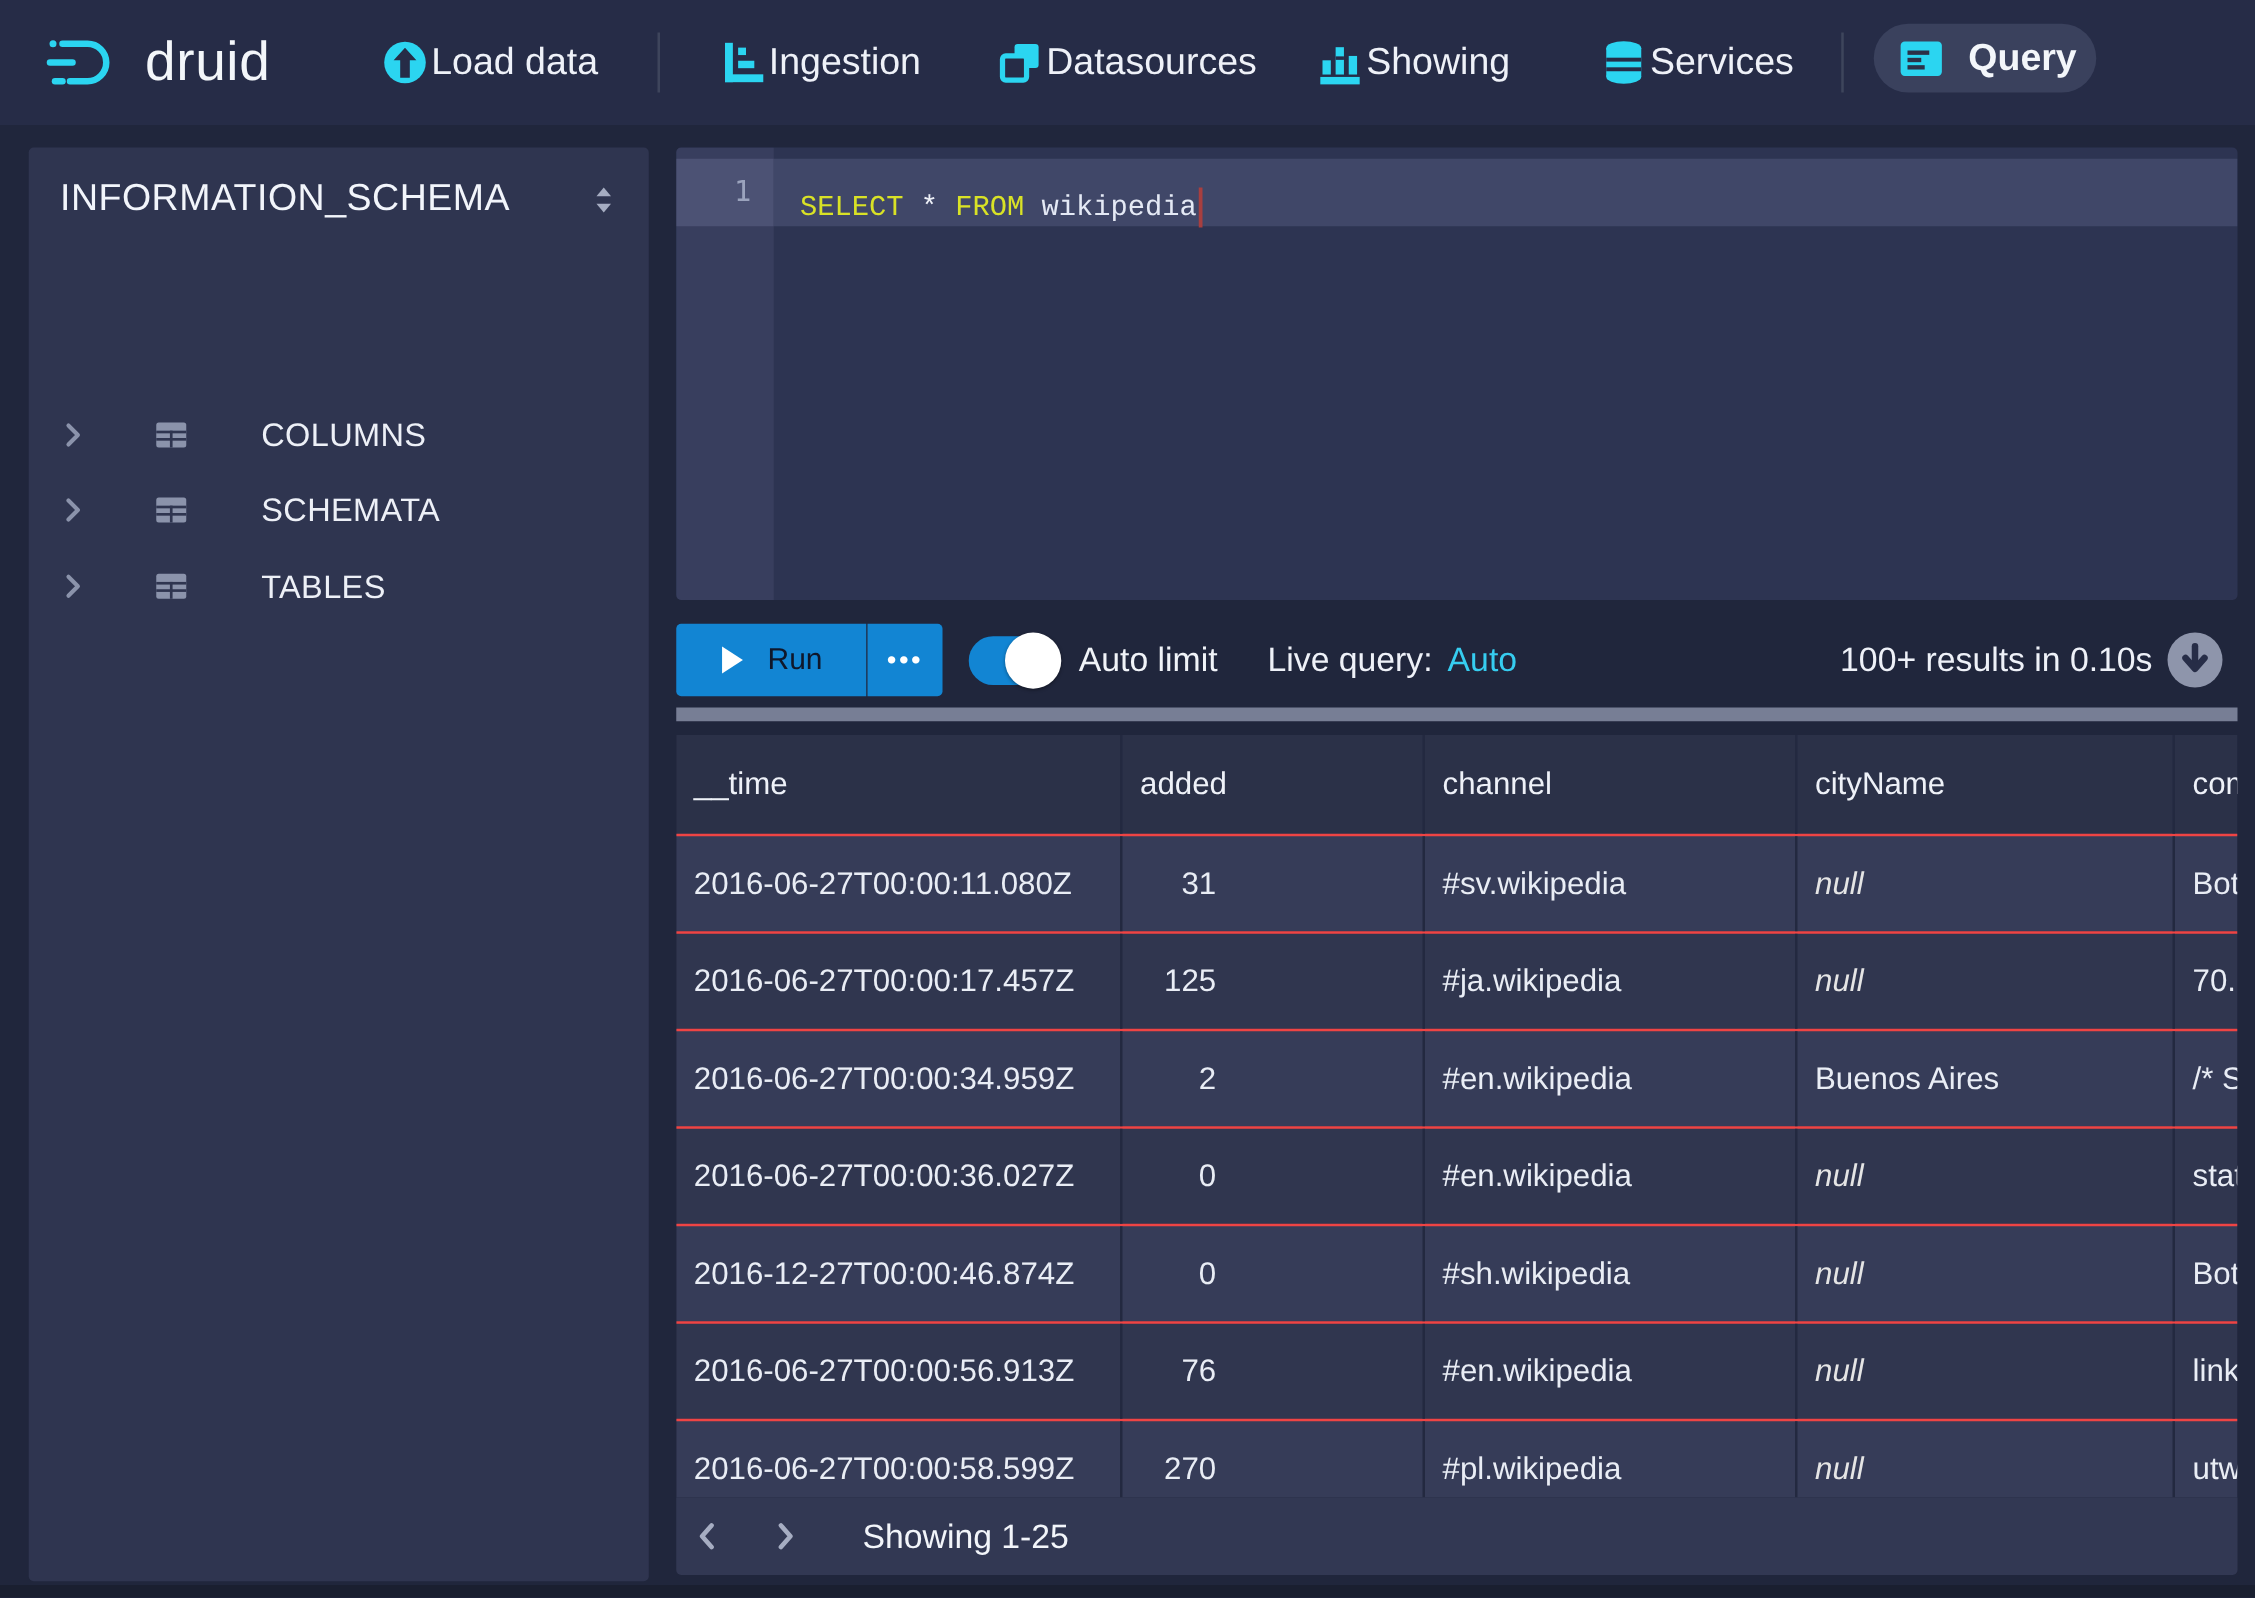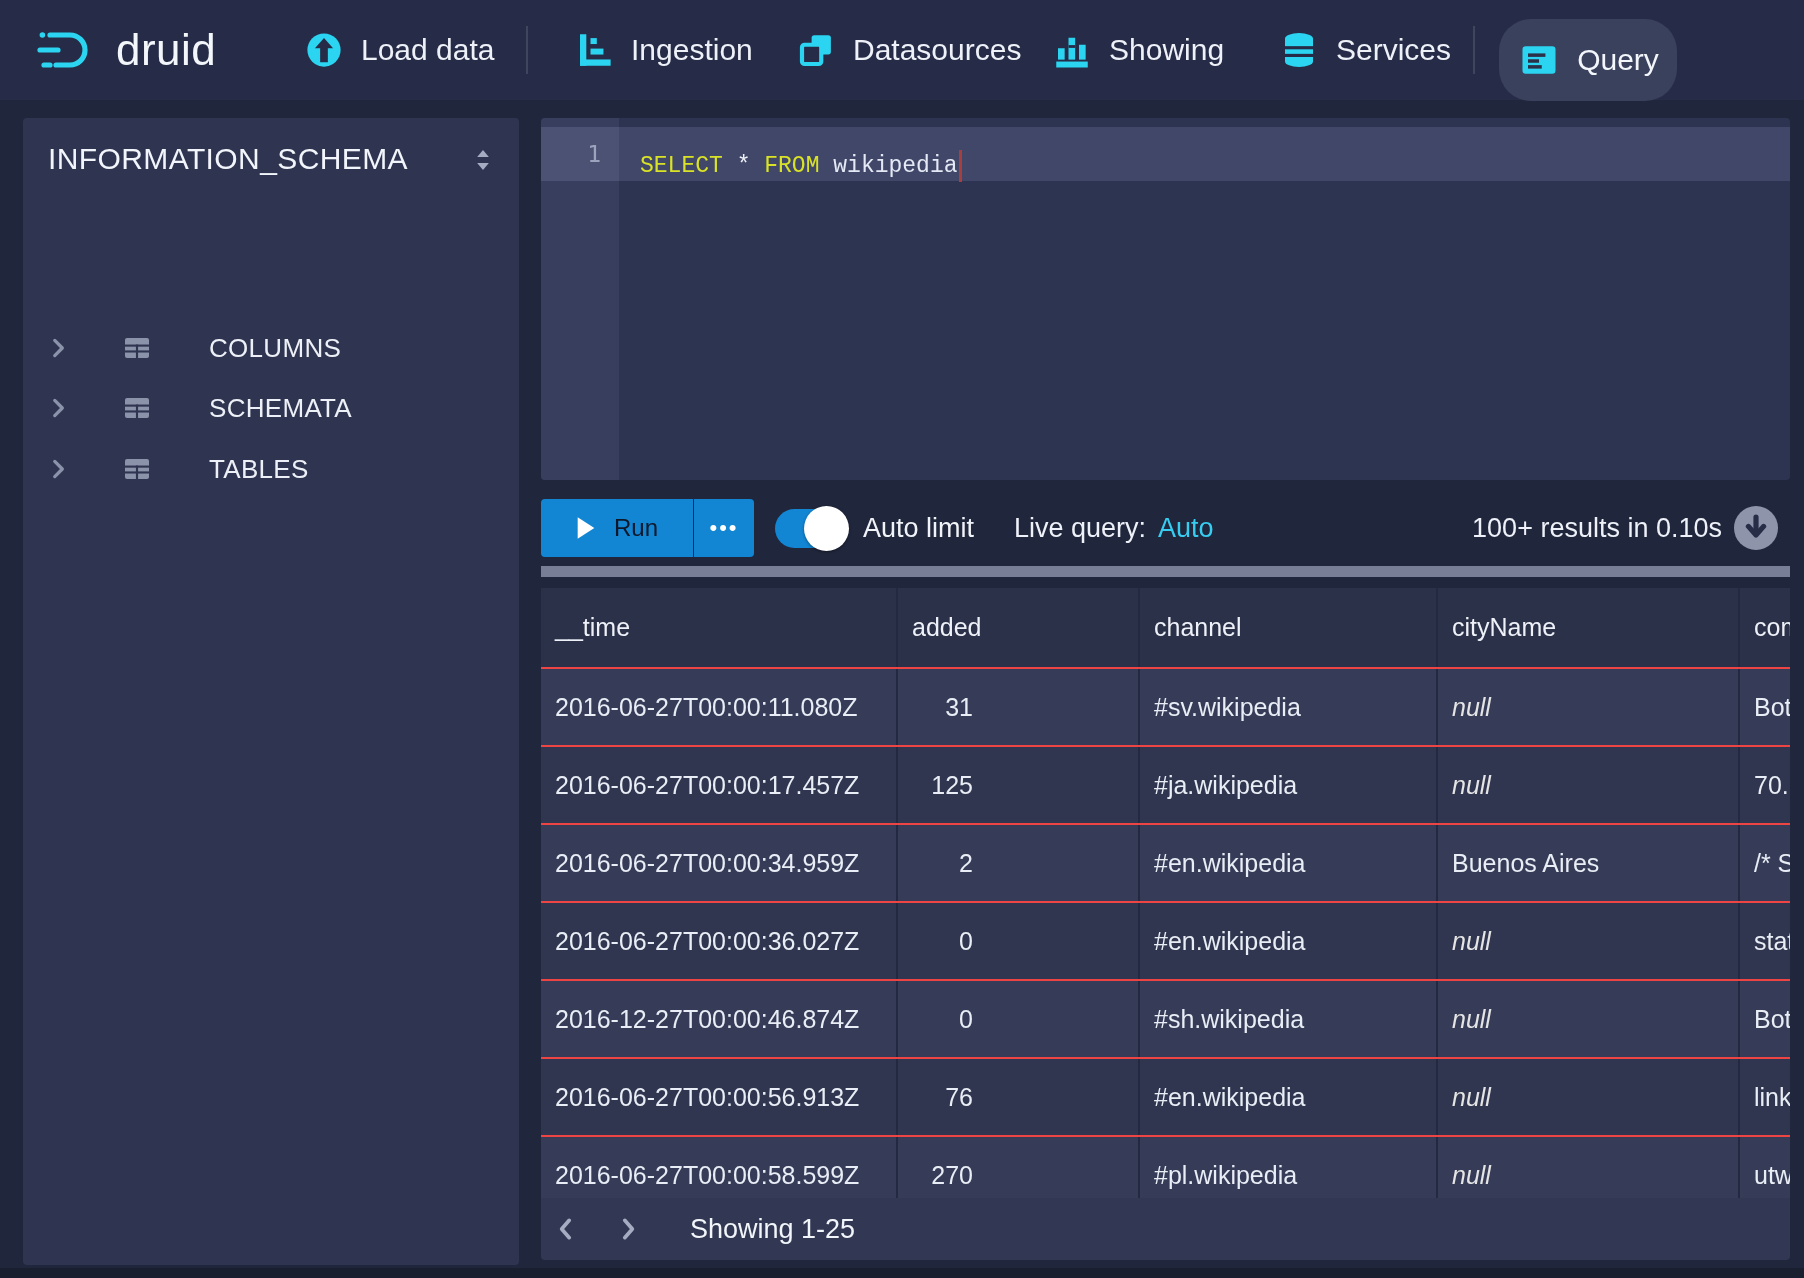--- a/index.html
+++ b/index.html
@@ -5,24 +5,24 @@
   * { margin:0; padding:0; box-sizing:border-box; }
   html,body { width:1804px; height:1278px; overflow:hidden; }
   body { font-family:"Liberation Sans","DejaVu Sans",sans-serif; background:#20263c; position:relative; }
   #app { position:absolute; inset:0; width:1804px; height:1278px; background:#20263c; }
 
   
   .nav { position:absolute; left:0; top:0; width:1804px; height:100px; background:#262c47; }
   .brand { position:absolute; left:36px; top:0; height:100px; display:flex; align-items:center; gap:14px; }
   .brand-name { color:#f3f6fa; font-size:44px; font-weight:500; letter-spacing:0.5px; }
   .nav-sep { position:absolute; top:26px; width:2px; height:48px; background:#3e455c; }
-  .nav-item { position:absolute; top:0; height:100px; display:flex; align-items:center; gap:16px; cursor:pointer; }
+  .nav-item { position:absolute; top:0; height:100px; display:flex; align-items:center; gap:0; cursor:pointer; }
   .nav-item span { color:#eef1f8; font-size:30px; }
-  .nav-pill { position:absolute; left:1499px; top:19px; width:178px; height:82px; border-radius:32px;
-              background:#3a415d; display:flex; align-items:center; justify-content:center; gap:16px; cursor:pointer; }
+  .nav-pill { position:absolute; left:1499px; top:19px; width:178px; height:55px; border-radius:32px;
+              background:#3a415d; display:flex; align-items:center; justify-content:center; gap:16px; cursor:pointer;font-weight:bold; }
   .nav-pill span { color:#f3f6fa; font-size:30px; }
 
   
   .sidebar { position:absolute; left:23px; top:118px; width:496px; height:1147px; background:#2f3550; border-radius:4px; }
   .sb-head { position:absolute; left:0; top:0; width:100%; height:70px; display:flex; align-items:center; cursor:pointer; }
   .sb-title { position:absolute; left:25px; top:24px; color:#f2f5fb; font-size:30px; letter-spacing:0.4px; }
   .sb-caret { position:absolute; right:22px; top:28px; }
   .tree-item { position:absolute; left:0; width:100%; height:60px; display:flex; align-items:center; cursor:pointer;gap:32px; }
   .tree-item .chev { margin-left:22px; }
   .tree-item .tbl-ico { margin-left:18px; }

